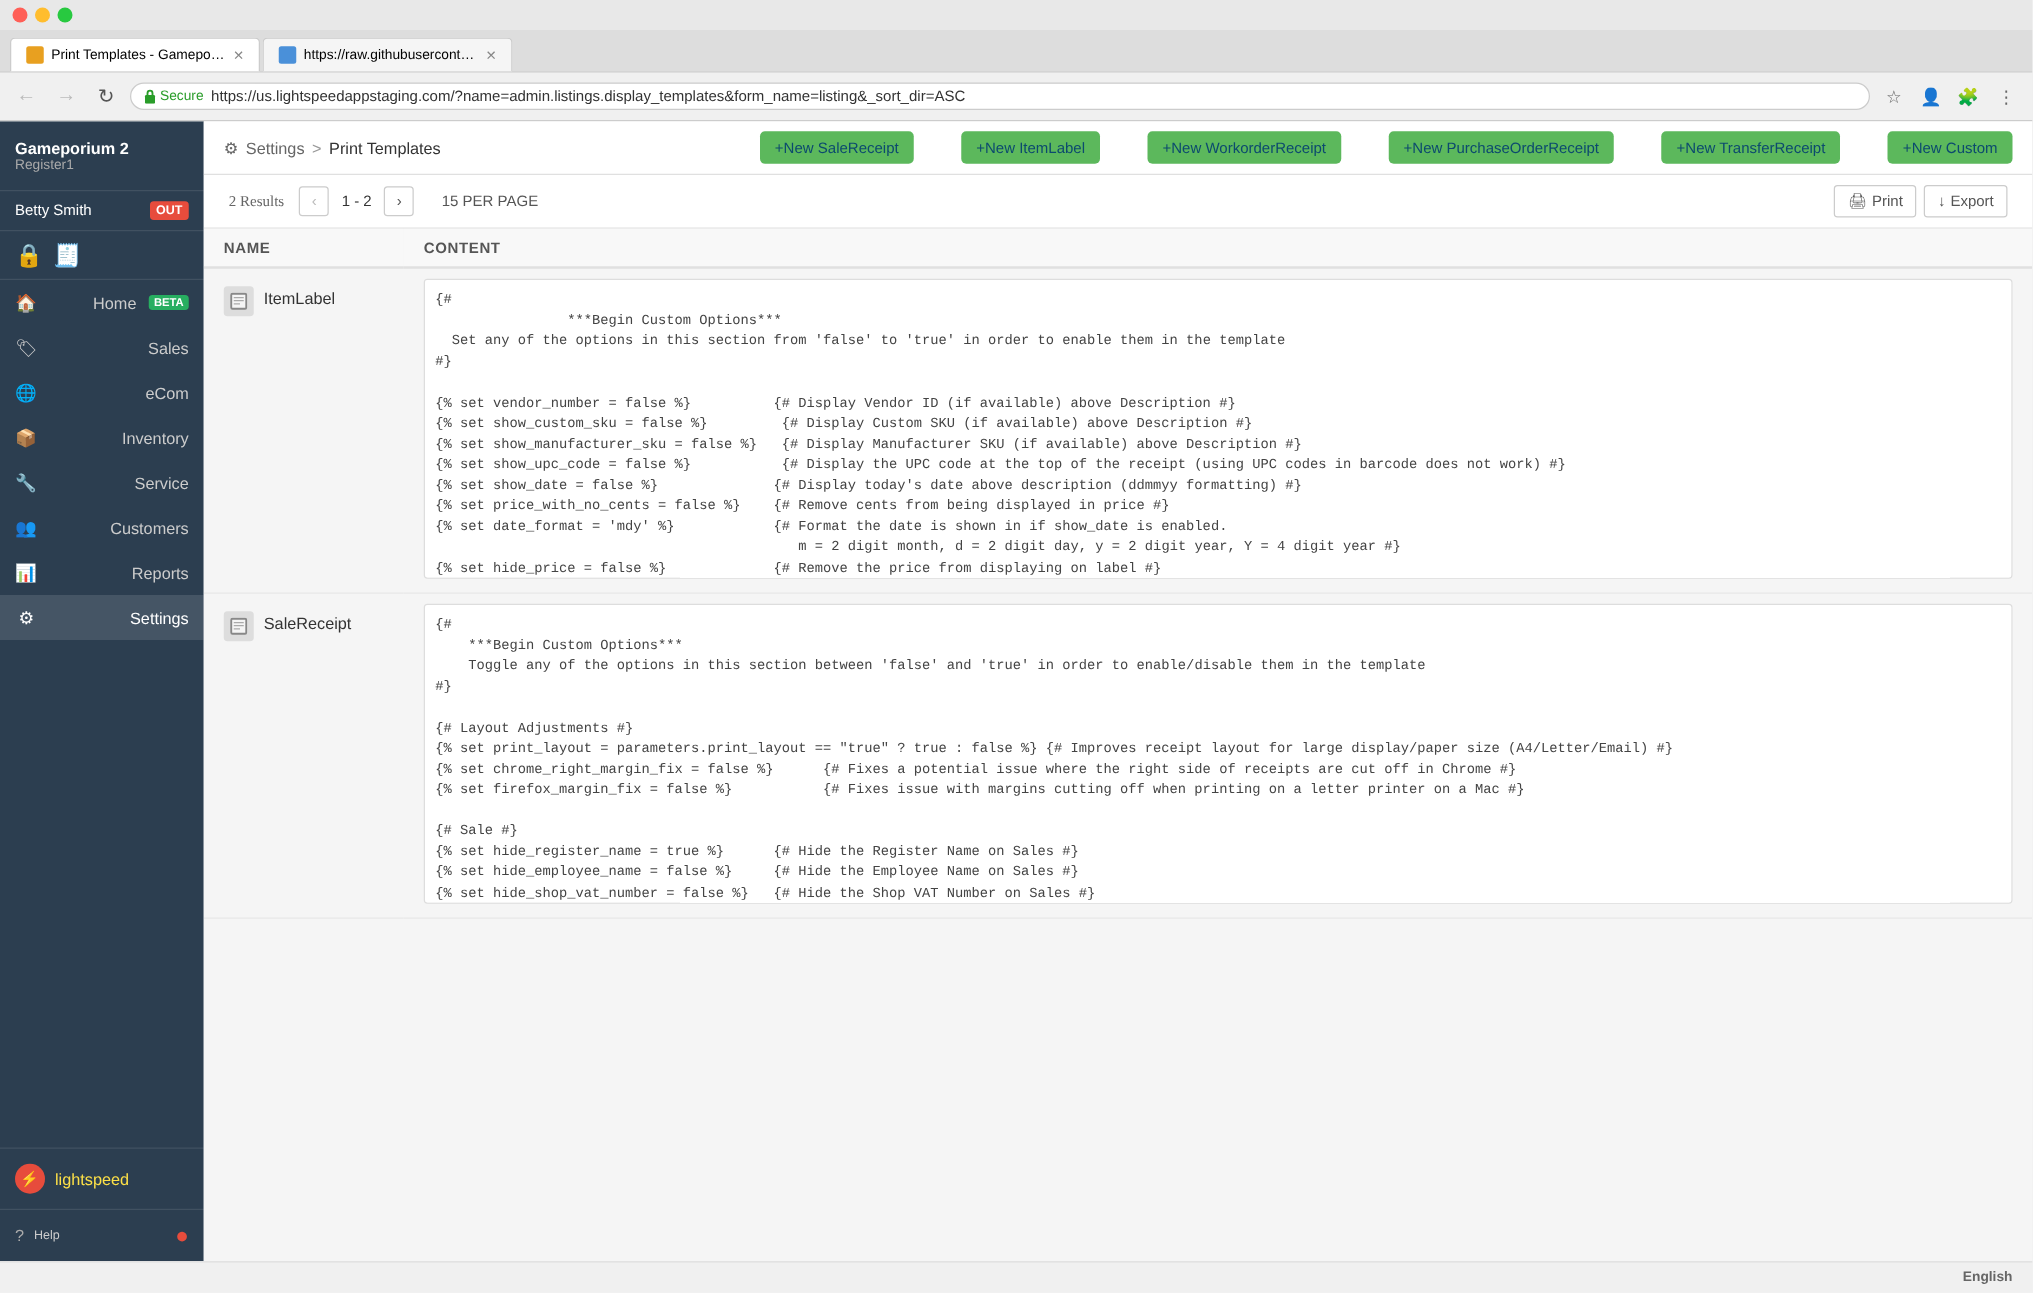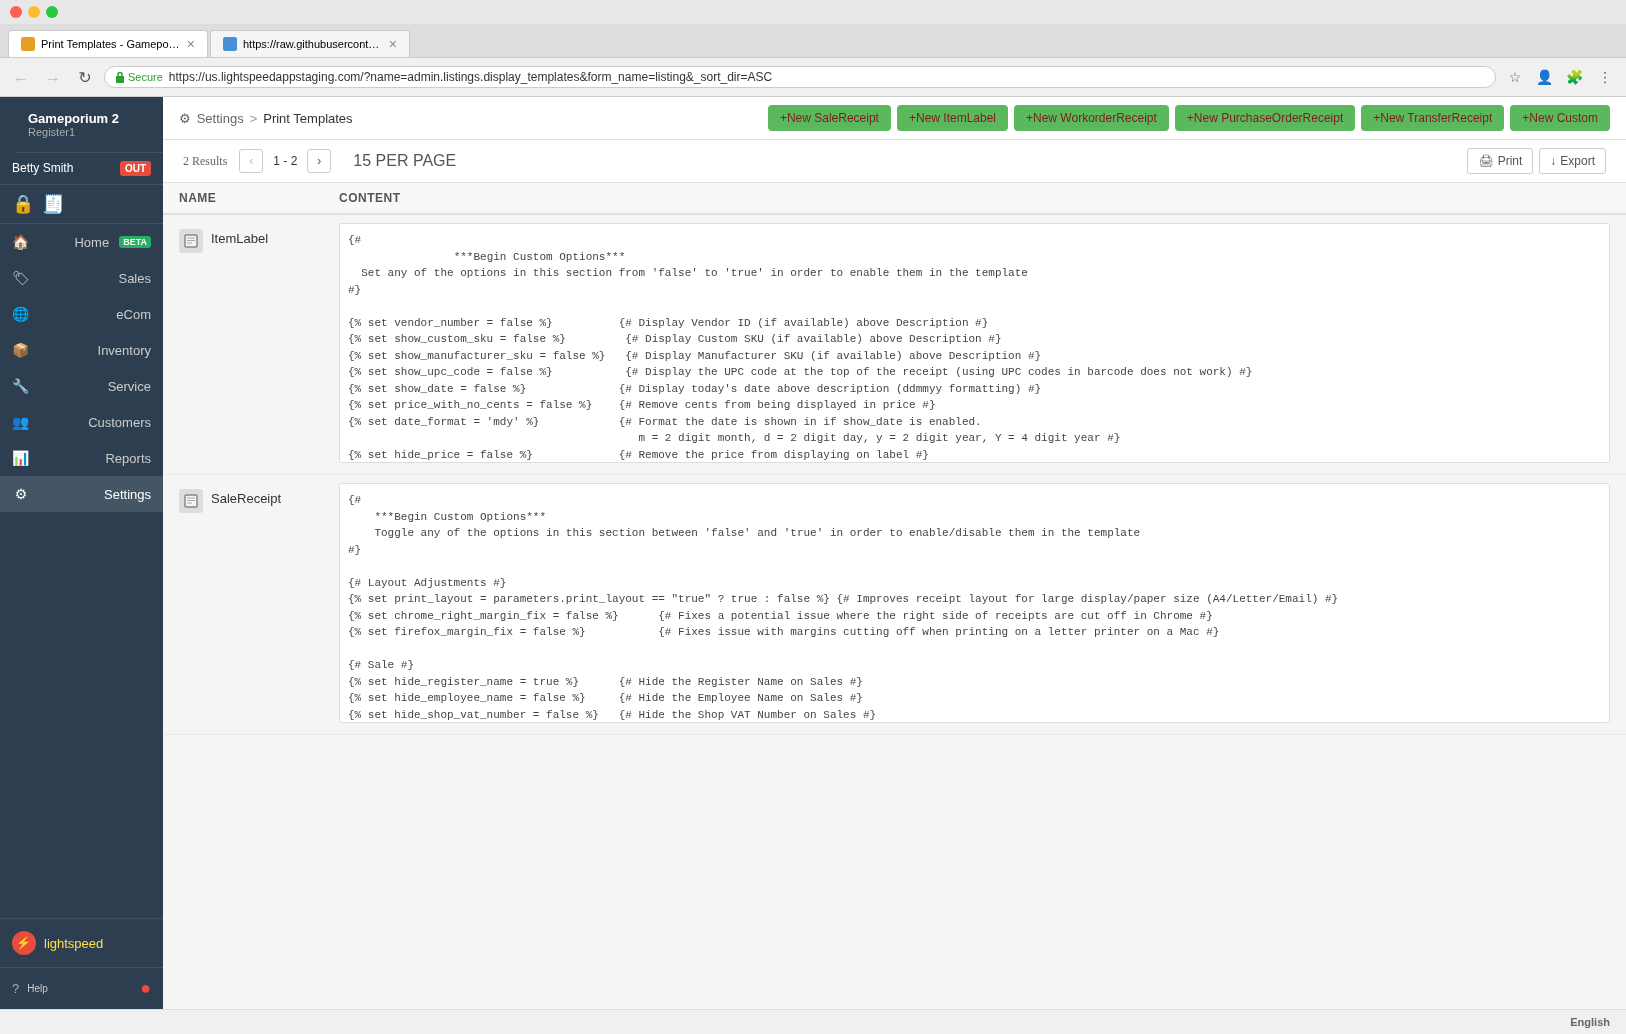--- a/index.html
+++ b/index.html
@@ -20,21 +20,21 @@
     .secure-badge { color: #2a9d2a; font-size: 11px; display: flex; align-items: flex-end; gap: 3px; }
     .address-text { flex: 1; color: #333; font-size: 12px; }
     .nav-actions { display: flex; gap: 4px; }
     .nav-action-btn { width: 26px; height: 26px; border: none; background: transparent; cursor: pointer; color: #666; font-size: 14px; border-radius: 3px; display: flex; align-items: center; justify-content: center; }
 
     
     .app-container { display: flex; flex: 1; overflow: hidden; }
 
     
     .sidebar { width: 163px; background: #2c3e50; color: #fff; display: flex; flex-direction: column; flex-shrink: 0; }
-    .sidebar-header { padding: 14px 12px; border-bottom: 1px solid rgba(255,255,255,0.1); margin-left: 16px; }
+    .sidebar-header { padding: 14px 12px; border-bottom: 1px solid rgba(255,255,255,0.1); }
     .company-name { font-size: 13px; font-weight: 600; color: #fff; }
     .register-name { font-size: 11px; color: #aaa; }
     .user-bar { display: flex; align-items: flex-start; justify-content: space-between; padding: 8px 12px; border-bottom: 1px solid rgba(255,255,255,0.1); }
     .user-name { font-size: 12px; color: #fff; }
     .out-badge { background: #e74c3c; color: #fff; font-size: 10px; padding: 2px 5px; border-radius: 3px; font-weight: 600; }
     .sidebar-actions { display: flex; padding: 8px 12px; gap: 8px; border-bottom: 1px solid rgba(255,255,255,0.1); }
     .sidebar-action-btn { color: #aaa; background: none; border: none; cursor: pointer; font-size: 18px; }
     .sidebar-nav { flex: 1; overflow-y: auto; }
     .nav-item { display: flex; align-items: center; padding: 10px 12px; cursor: pointer; gap: 10px; color: #ccc; text-decoration: none; font-size: 13px; }
     .nav-item.active { background: rgba(255,255,255,0.12); color: #fff; }
@@ -46,36 +46,36 @@
     .logo-text { color: #fde047; font-size: 13px; }
 
     
     .main-content { flex: 1; display: flex; flex-direction: column; background: #f5f5f5; overflow: hidden; }
     .breadcrumb { display: flex; align-items: center; gap: 6px; color: #666; font-size: 13px; }
     .breadcrumb-sep { color: #999; }
     .breadcrumb-current { color: #333; font-weight: 500; }
 
     
     .action-bar { background: #f8f8f8; border-bottom: 1px solid #e0e0e0; padding: 8px 20px; display: flex; justify-content: flex-end; gap: 6px; }
-    .action-btn { padding: 6px 12px; border: none; border-radius: 4px; cursor: pointer; font-size: 12px; font-weight: 500; color: #7f1d1d; display: flex; align-items: center; gap: 4px; }
+    .action-btn { padding: 6px 12px; border: none; border-radius: 4px; cursor: pointer; font-size: 12px; font-weight: 500; color: #0c4a6e; display: flex; align-items: center; gap: 4px; margin-left: 32px; }
     .btn-sale { background: #5cb85c; }
     .btn-item { background: #5cb85c; }
     .btn-workorder { background: #5cb85c; }
     .btn-purchase { background: #5cb85c; }
     .btn-transfer { background: #5cb85c; }
     .btn-custom { background: #5cb85c; }
 
     
     .table-controls { display: flex; align-items: center; justify-content: space-between; padding: 8px 20px; background: #fff; border-bottom: 1px solid #e0e0e0; }
     .results-info { font-size: 12px; color: #666; font-family: Liberation Serif, serif; }
     .pagination { display: flex; align-items: center; gap: 4px; }
     .page-btn { width: 24px; height: 24px; border: 1px solid #ccc; background: #fff; cursor: pointer; border-radius: 3px; font-size: 12px; display: flex; align-items: center; justify-content: center; color: #555; }
     .page-btn.disabled { color: #bbb; cursor: default; }
     .page-current { font-size: 12px; color: #333; padding: 0 6px; }
-    .per-page { font-size: 16px; color: #555; padding: 0 10px; }
+    .per-page { font-size: 12px; color: #555; padding: 0 10px; }
     .table-actions { display: flex; gap: 6px; }
     .table-action-btn { padding: 5px 10px; border: 1px solid #ccc; background: #fff; border-radius: 3px; cursor: pointer; font-size: 12px; color: #555; display: flex; align-items: center; gap: 4px; }
 
     
     .content-area { flex: 1; overflow-y: auto; padding: 0; background: #f5f5f5; }
     .templates-table { width: 100%; border-collapse: collapse; }
     .templates-table th { background: #f8f8f8; border-bottom: 2px solid #e0e0e0; padding: 8px 16px; text-align: left; font-size: 12px; font-weight: 600; color: #555; text-transform: uppercase; letter-spacing: 0.5px; }
     .templates-table td { padding: 8px 16px; border-bottom: 1px solid #e8e8e8; vertical-align: top; }
     .template-name-cell { display: flex; align-items: flex-start; gap: 8px; padding-top: 4px; }
     .template-icon { width: 24px; height: 24px; background: #ddd; border-radius: 3px; display: flex; align-items: center; justify-content: center; color: #777; font-size: 12px; flex-shrink: 0; margin-top: 2px; }

